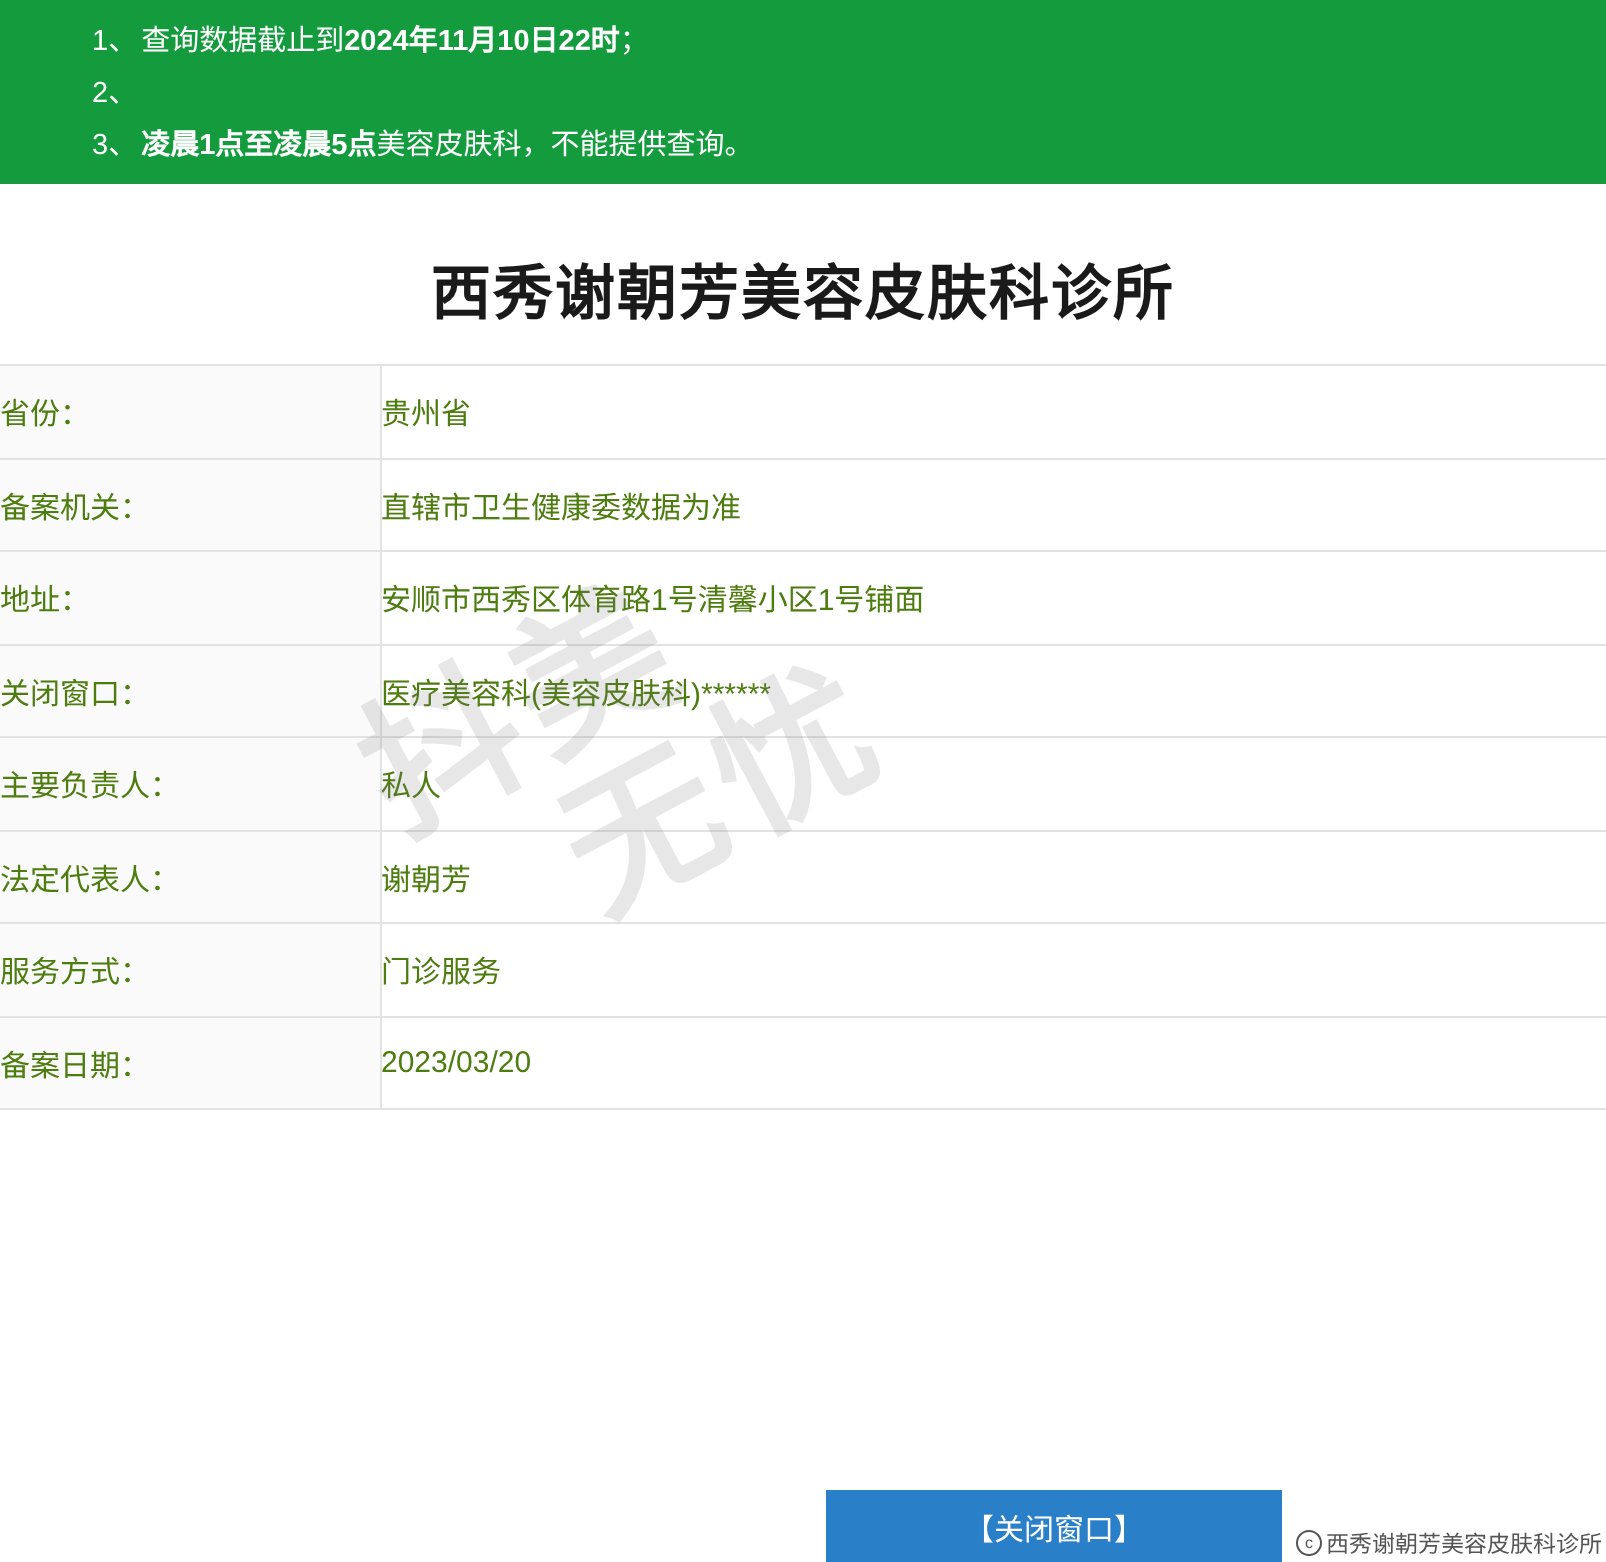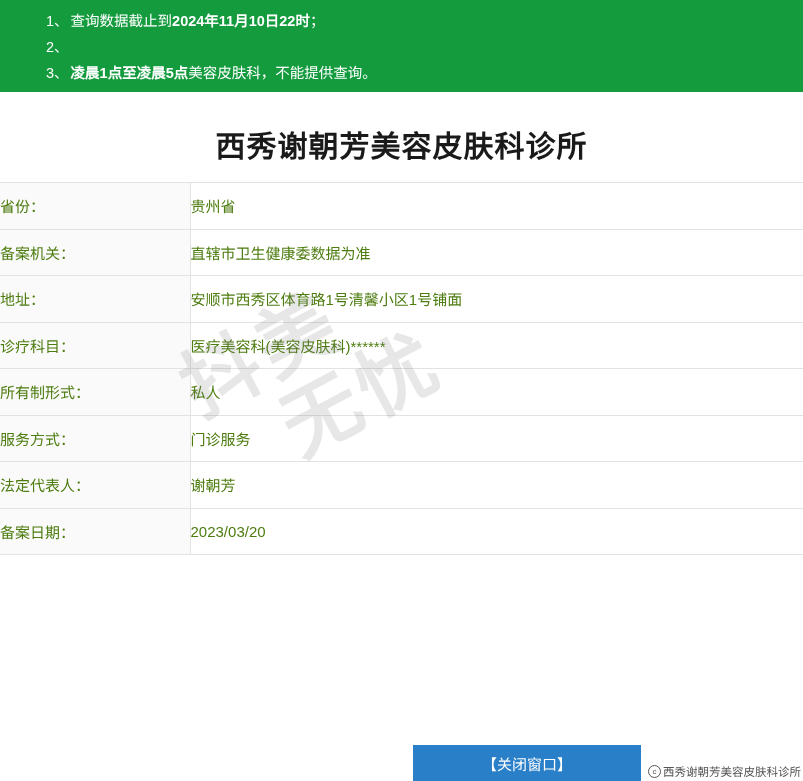--- a/index.html
+++ b/index.html
@@ -184,34 +184,34 @@
     </tr>
     <tr>
       <td class="cell-label">备案机关：</td>
       <td class="cell-value">直辖市卫生健康委数据为准</td>
     </tr>
     <tr>
       <td class="cell-label">地址：</td>
       <td class="cell-value">安顺市西秀区体育路1号清馨小区1号铺面</td>
     </tr>
     <tr>
-      <td class="cell-label">诊疗科目：</td>
+      <td class="cell-label">关闭窗口：</td>
       <td class="cell-value">医疗美容科(美容皮肤科)******</td>
     </tr>
     <tr>
-      <td class="cell-label">所有制形式：</td>
+      <td class="cell-label">主要负责人：</td>
       <td class="cell-value">私人</td>
+    </tr>
+    <tr>
+      <td class="cell-label">法定代表人：</td>
+      <td class="cell-value">谢朝芳</td>
     </tr>
     <tr>
       <td class="cell-label">服务方式：</td>
       <td class="cell-value">门诊服务</td>
-    </tr>
-    <tr>
-      <td class="cell-label">法定代表人：</td>
-      <td class="cell-value">谢朝芳</td>
     </tr>
     <tr>
       <td class="cell-label">备案日期：</td>
       <td class="cell-value">2023/03/20</td>
     </tr>
   </tbody>
 </table>
 
 <div class="watermark">
   <div class="wm-line1">抖美</div>

